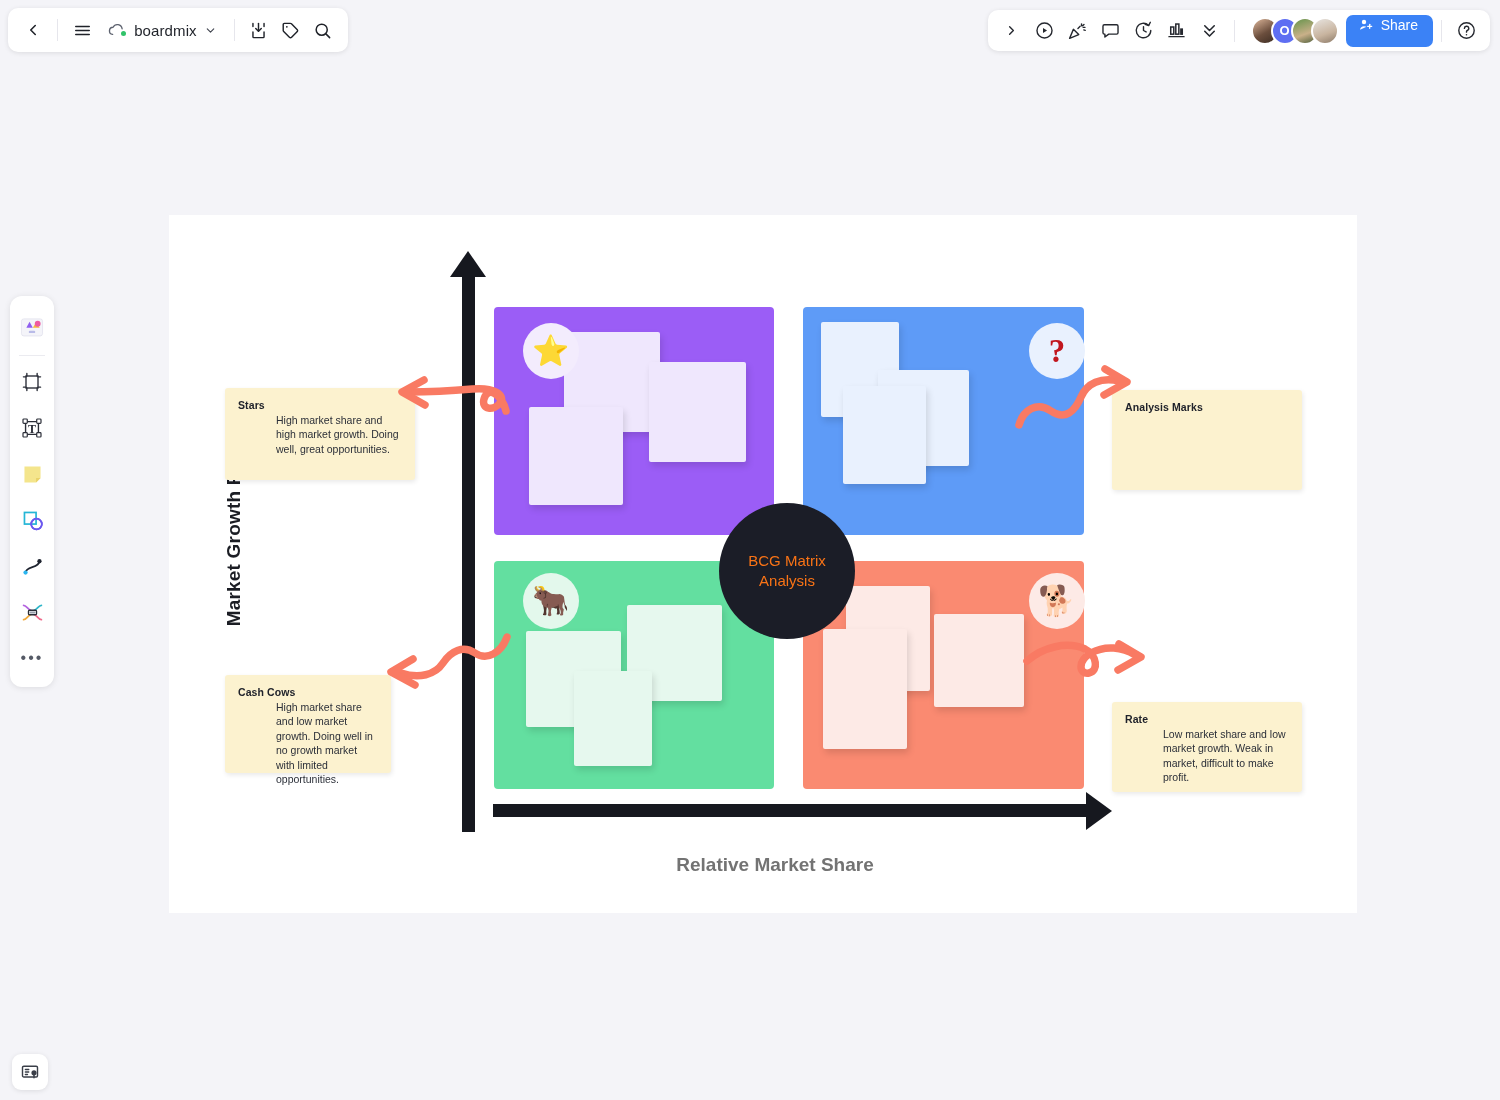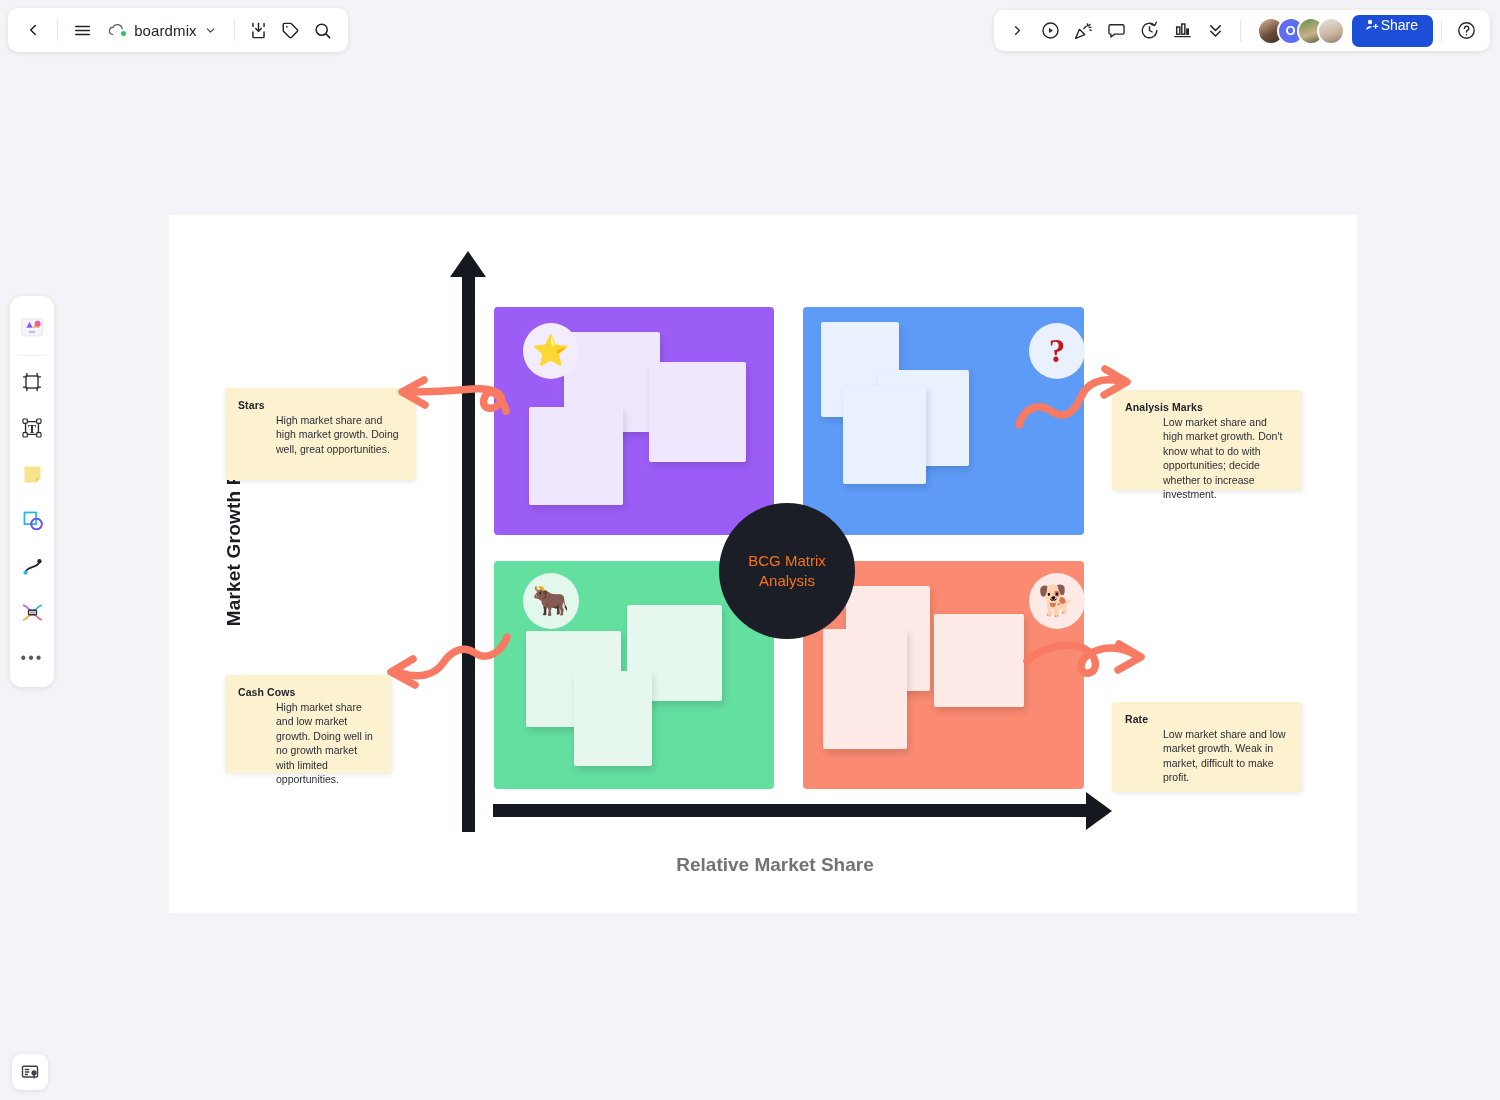--- a/index.html
+++ b/index.html
@@ -58,23 +58,23 @@
     display:flex;align-items:center;justify-content:center;
     font-size: 13px; color:#fff; font-weight:600;
     overflow:hidden;
   }
   .avatar:first-child { margin-left: 0; }
   .av1 { background: linear-gradient(150deg,#c9a48a 10%,#6b4e3d 55%, #3a2b22 100%); }
   .av2 { background: #5e6ef2; }
   .av3 { background: linear-gradient(160deg,#7d9a5a 15%,#c9b089 60%,#4a5c38 100%); }
   .av4 { background: linear-gradient(160deg,#e3ddd6 10%,#c8b49f 60%,#8c7a68 100%); }
   .share-btn {
-    display: flex; align-items: center; gap: 1px;
+    display: flex; align-items: center; gap: 7px;
     height: 32px; padding: 0 15px 11px 12px;
-    background: #1d4ed8; color: #fff; border-radius: 7px;
+    background: #3b82f6; color: #fff; border-radius: 7px;
     font-size: 14px; font-weight: 500; cursor: pointer; border:none;
     font-family: "Liberation Sans", sans-serif;
   }
   .help-btn { color: #73788a; }
 
   
   .rail {
     position: absolute; left: 10px; top: 296px;
     width: 44px; background: #fff; border-radius: 12px;
     box-shadow: 0 1px 6px rgba(0,0,0,.10);
@@ -435,21 +435,20 @@
     <path d="M8 46 C24 32 48 26 66 34 C78 40 80 56 70 58 C60 60 58 46 72 38 C86 30 104 32 116 40" stroke="#f97a63" stroke-width="7.5" stroke-linecap="round"></path>
     <path d="M100 29 L122 42 L99 55" stroke="#f97a63" stroke-width="7.5" stroke-linecap="round" stroke-linejoin="round"></path>
   </svg>
 
   <div class="note n-stars">
     <div class="note-title">Stars</div>
     <div class="note-body">High market share and high market growth. Doing well, great opportunities.</div>
   </div>
   <div class="note n-qmarks">
     <div class="note-title">Analysis Marks</div>
-    <div class="note-body">Low market share and high market growth. Don't know what to do with opportunities; decide whether to increase investment.</div>
   </div>
   <div class="note n-cows">
     <div class="note-title">Cash Cows</div>
     <div class="note-body">High market share and low market growth. Doing well in no growth market with limited opportunities.</div>
   </div>
   <div class="note n-dogs">
     <div class="note-title">Rate</div>
     <div class="note-body">Low market share and low market growth. Weak in market, difficult to make profit.</div>
   </div>
 

